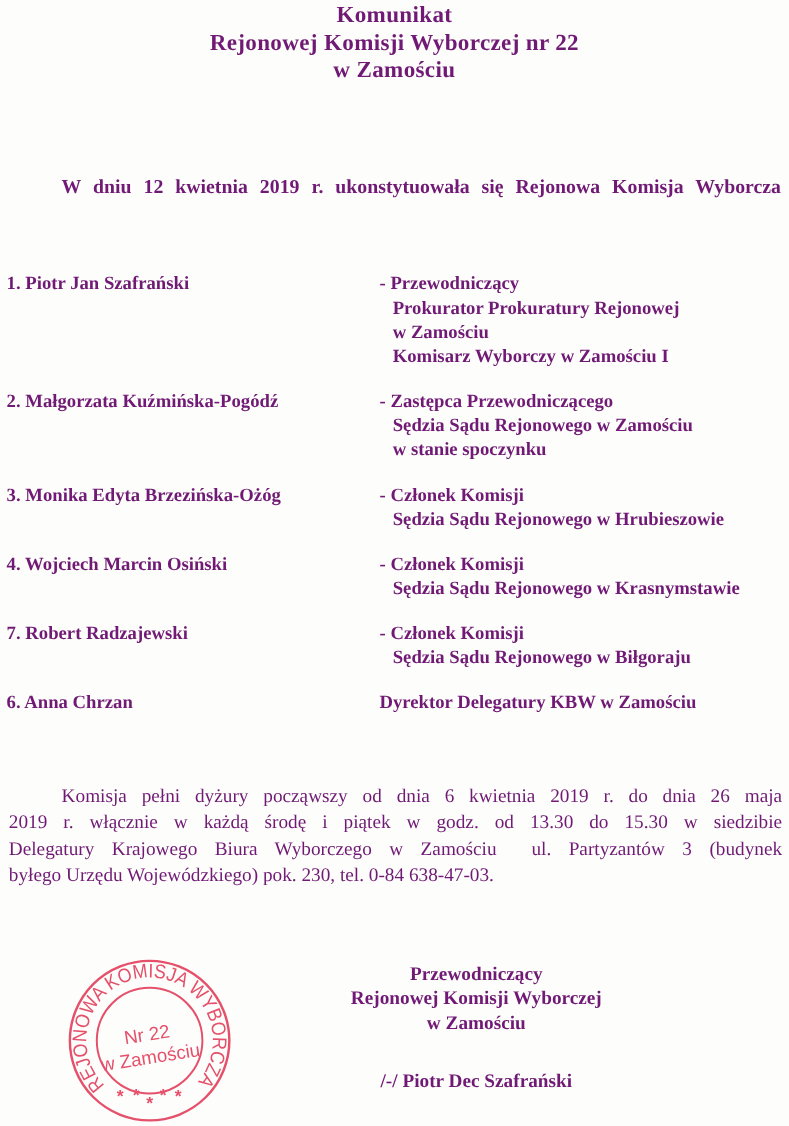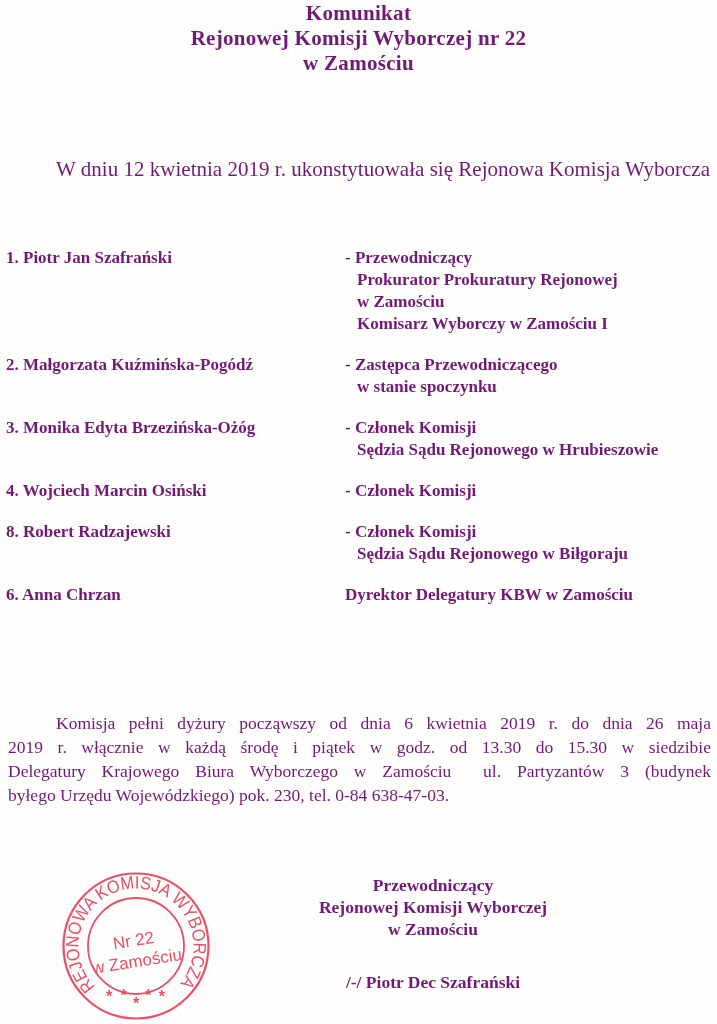--- a/index.html
+++ b/index.html
@@ -14,21 +14,21 @@
   }
   
   .title-block {
     position:absolute; top:1px; left:0; width:717px;
     text-align:center; font-weight:bold;
     font-size:21px; line-height:25px; letter-spacing:0.3px;
   }
   
   .intro {
     position:absolute; top:158px; left:8px; width:702px;
-    font-weight:normal; font-size:21px; line-height:23px;
+    font-weight:bold; font-size:18px; line-height:23px;
   }
   .justify-line { text-align:justify; text-align-last:justify; }
   .indent { text-indent:48px; }
   
   .members {
     position:absolute; top:247px; left:6px; width:706px;
     font-weight:bold; font-size:17px; line-height:22px;
   }
   .member { display:flex; margin-bottom:19px; }
   .member-name { flex:0 0 339px; white-space:nowrap; }
@@ -81,41 +81,43 @@
         <div class="role-line">Prokurator Prokuratury Rejonowej</div>
         <div class="role-line">w Zamościu</div>
         <div class="role-line">Komisarz Wyborczy w Zamościu I</div>
       </div>
     </div>
 
     <div class="member">
       <div class="member-name">2. Małgorzata Kuźmińska-Pogódź</div>
       <div class="member-roles">
         <div class="role-line">- Zastępca Przewodniczącego</div>
+        <div class="role-line">Sędzia Sądu Rejonowego w Zamościu</div>
         <div class="role-line">w stanie spoczynku</div>
       </div>
     </div>
 
     <div class="member">
       <div class="member-name">3. Monika Edyta Brzezińska-Ożóg</div>
       <div class="member-roles">
         <div class="role-line">- Członek Komisji</div>
         <div class="role-line">Sędzia Sądu Rejonowego w Hrubieszowie</div>
       </div>
     </div>
 
     <div class="member">
       <div class="member-name">4. Wojciech Marcin Osiński</div>
       <div class="member-roles">
         <div class="role-line">- Członek Komisji</div>
+        <div class="role-line">Sędzia Sądu Rejonowego w Krasnymstawie</div>
       </div>
     </div>
 
     <div class="member">
-      <div class="member-name">8. Robert Radzajewski</div>
+      <div class="member-name">7. Robert Radzajewski</div>
       <div class="member-roles">
         <div class="role-line">- Członek Komisji</div>
         <div class="role-line">Sędzia Sądu Rejonowego w Biłgoraju</div>
       </div>
     </div>
 
     <div class="member">
       <div class="member-name">6. Anna Chrzan</div>
       <div class="member-roles">
         <div class="role-line">Dyrektor Delegatury KBW w Zamościu</div>

